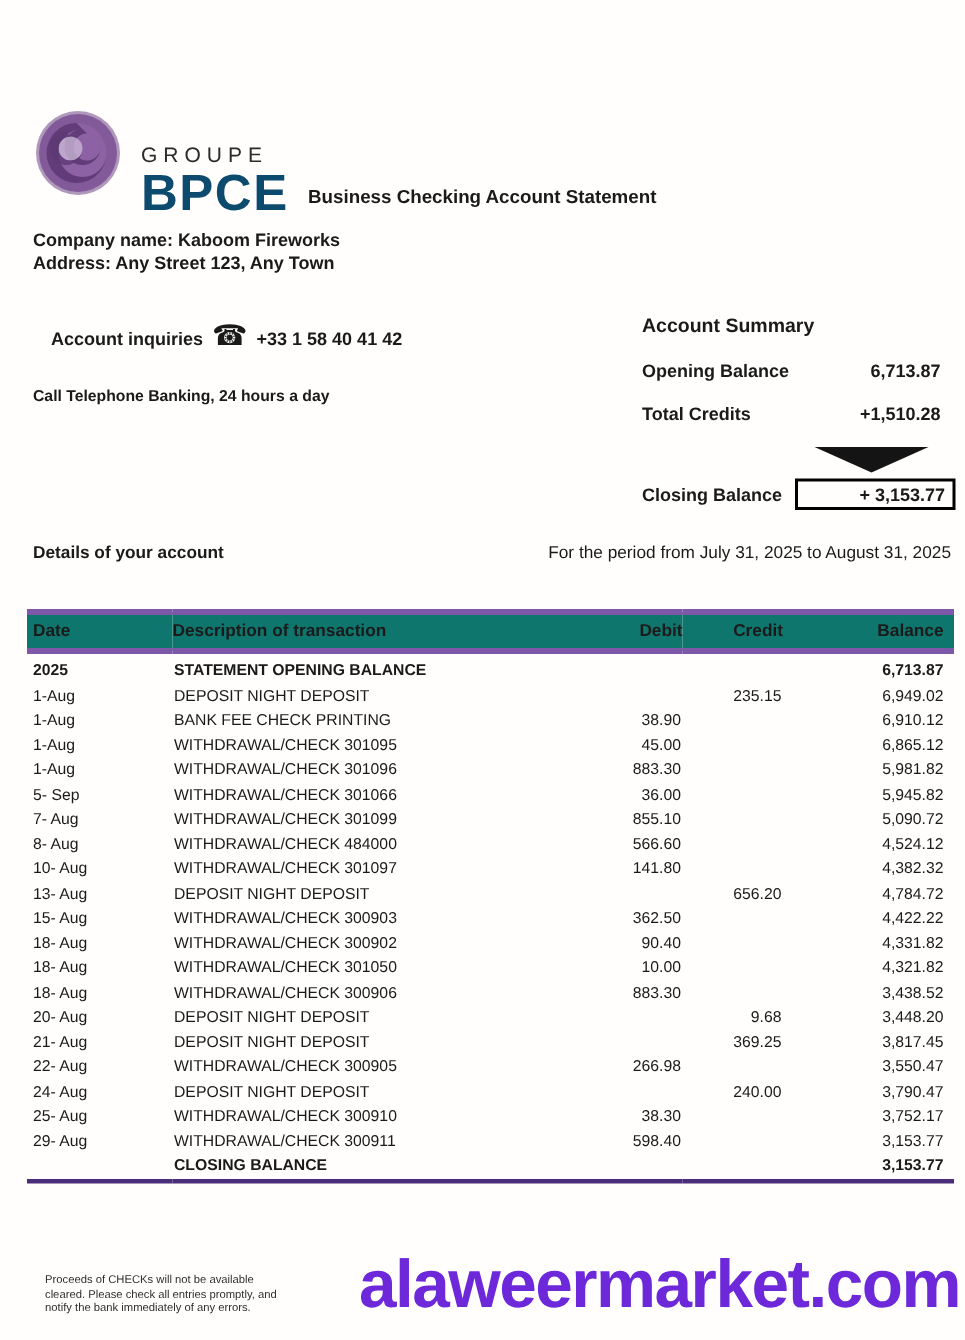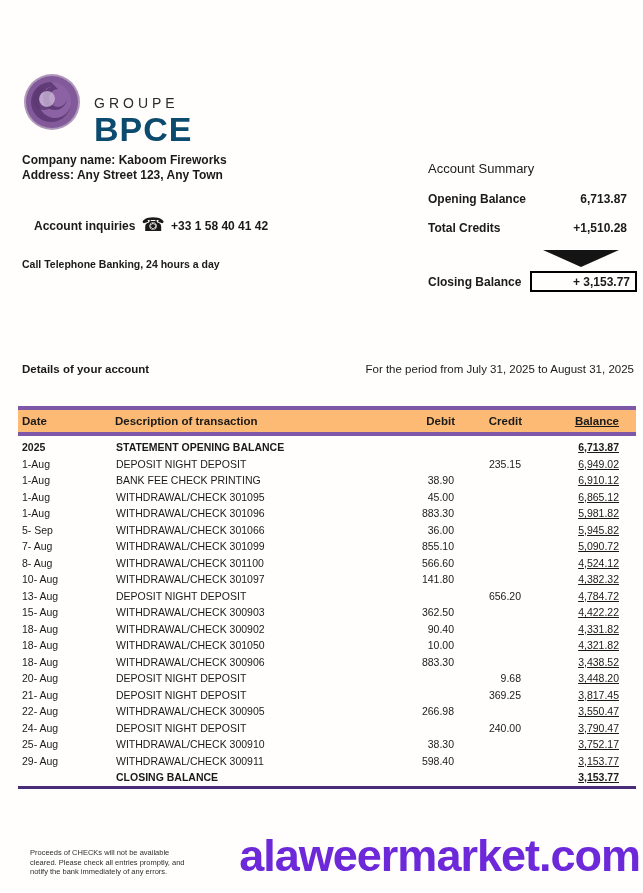--- a/index.html
+++ b/index.html
@@ -24,43 +24,43 @@
   .doc-title { position:absolute; top:124px; left:0; width:100%; text-align:center; font-size:12.5px; font-weight:700; }
 
   
   .company-block { position:absolute; left:22px; top:153px; font-size:12px; font-weight:700; line-height:15px; }
   .inquiries { position:absolute; left:34px; top:219px; font-size:12px; font-weight:700; display:flex; align-items:center; gap:6px; }
   .phone-glyph { font-size:19px; line-height:12px; position:relative; top:-1px; }
   .tel-banking { position:absolute; left:22px; top:258px; font-size:10.5px; font-weight:700; }
 
   
   .summary { position:absolute; left:428px; top:161px; width:209px; }
-  .summary-title { font-size:13px; font-weight:400; margin-bottom:16px; }
+  .summary-title { font-size:13px; font-weight:700; margin-bottom:16px;margin-top:48px; }
   .summary-row { display:flex; justify-content:space-between; font-size:12px; font-weight:700; margin-bottom:15px; padding-right:10px; }
   .triangle-down { width:0; height:0; border-left:38px solid transparent; border-right:38px solid transparent; border-top:17px solid #141414; margin:2px 18px 4px auto; }
   .closing-row { display:flex; justify-content:space-between; align-items:center; font-size:12px; font-weight:700; }
   .closing-box { border:2px solid #000; width:98px; height:17px; display:flex; align-items:center; justify-content:flex-end; padding-right:5px; }
 
   
   .details-heading { position:absolute; left:22px; top:363px; font-size:11.5px; font-weight:700; }
   .period { position:absolute; right:9px; top:363px; font-size:11.5px; }
 
   
   .txn-table { position:absolute; left:18px; top:406px; width:618px; border-collapse:collapse; table-layout:fixed; border-bottom:3px solid #4a2d78; }
-  .txn-table thead tr { background:#fdba74; }
+  .txn-table thead tr { background:#0f766e; }
   .txn-table thead th { border-top:4px solid #7e58a8; border-bottom:4px solid #7e58a8; font-size:11.5px; font-weight:700; padding:5px 0; }
   .txn-table col.c-date { width:97px; }
   .txn-table col.c-desc { width:245px; }
   .txn-table col.c-debit { width:95px; }
   .txn-table col.c-credit { width:67px; }
   .txn-table col.c-bal { width:114px; }
   .txn-table th.l, .txn-table td.l { text-align:left; }
   .txn-table th.r, .txn-table td.r { text-align:right; }
   .txn-table th.pl, .txn-table td.pl { padding-left:4px; }
-  .txn-table th.pr, .txn-table td.pr { padding-right:17px;text-decoration:underline; }
+  .txn-table th.pr, .txn-table td.pr { padding-right:7px; }
   .txn-table tbody { font-size:10.5px; }
   .txn-table tbody td { line-height:16.5px; padding-top:0; padding-bottom:0; white-space:nowrap; }
   .txn-table tbody tr.first td { padding-top:3px; }
   .txn-table tbody tr.bold { font-weight:700; }
 
   
   .footer-notice { position:absolute; left:30px; top:848px; font-size:7.5px; line-height:9.5px; color:#2e2e2e; }
   .watermark { position:absolute; right:3px; top:830px; font-size:45px; font-weight:700; letter-spacing:-1px; }
 </style>
 </head>
@@ -76,20 +76,21 @@
       <path d="M31 13 a20 20 0 1 0 20 20 a16 16 0 1 1 -16 -16 a12 12 0 1 0 12 12 a9 9 0 1 1 -9 -9 z" fill="#53306b" opacity="0.75"></path>
       <circle cx="27" cy="30" r="8" fill="#cdbcd9" opacity="0.75"></circle>
       <path d="M27 22 a8 8 0 1 0 8 8 a11 11 0 1 1 -11 -11 z" fill="#5d3a73" opacity="0.8"></path>
     </svg>
     <div class="logo-text">
       <span class="logo-group">GROUPE</span>
       <span class="logo-brand">BPCE</span>
     </div>
   </div>
 
+  <div class="doc-title">Business Checking Account Statement</div>
 
   <div class="company-block">
     <div>Company name: Kaboom Fireworks</div>
     <div>Address: Any Street 123, Any Town</div>
   </div>
 
   <div class="inquiries">
     <span>Account inquiries</span>
     <span class="phone-glyph">☎</span>
     <span>+33 1 58 40 41 42</span>
@@ -182,21 +183,21 @@
         </tr>
         <tr>
           <td class="l pl">7- Aug</td>
           <td class="l">WITHDRAWAL/CHECK 301099</td>
           <td class="r">855.10</td>
           <td class="r"></td>
           <td class="r pr">5,090.72</td>
         </tr>
         <tr>
           <td class="l pl">8- Aug</td>
-          <td class="l">WITHDRAWAL/CHECK 301100</td>
+          <td class="l">WITHDRAWAL/CHECK 484000</td>
           <td class="r">566.60</td>
           <td class="r"></td>
           <td class="r pr">4,524.12</td>
         </tr>
         <tr>
           <td class="l pl">10- Aug</td>
           <td class="l">WITHDRAWAL/CHECK 301097</td>
           <td class="r">141.80</td>
           <td class="r"></td>
           <td class="r pr">4,382.32</td>

